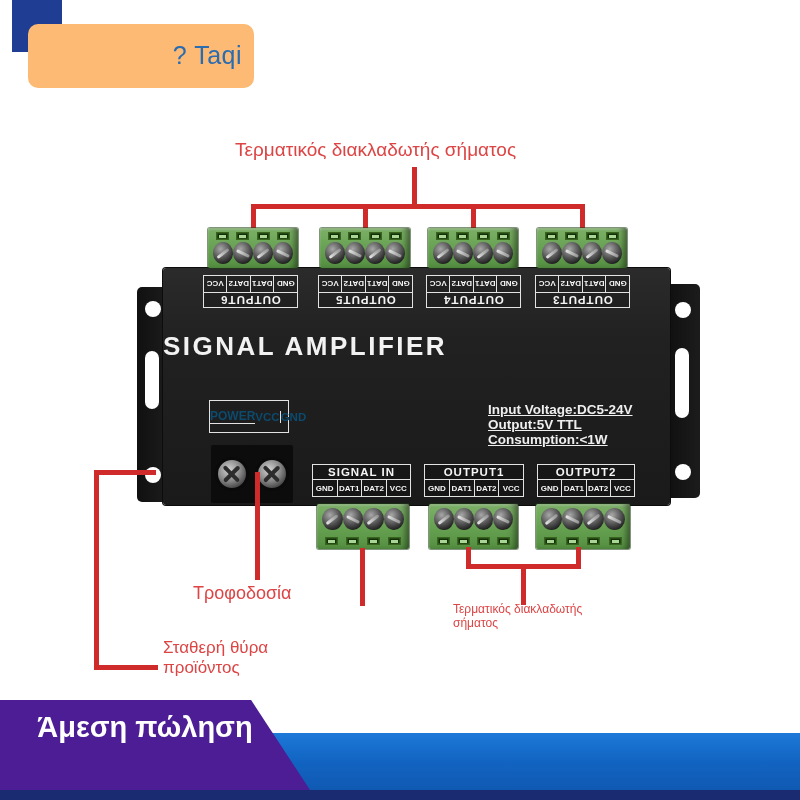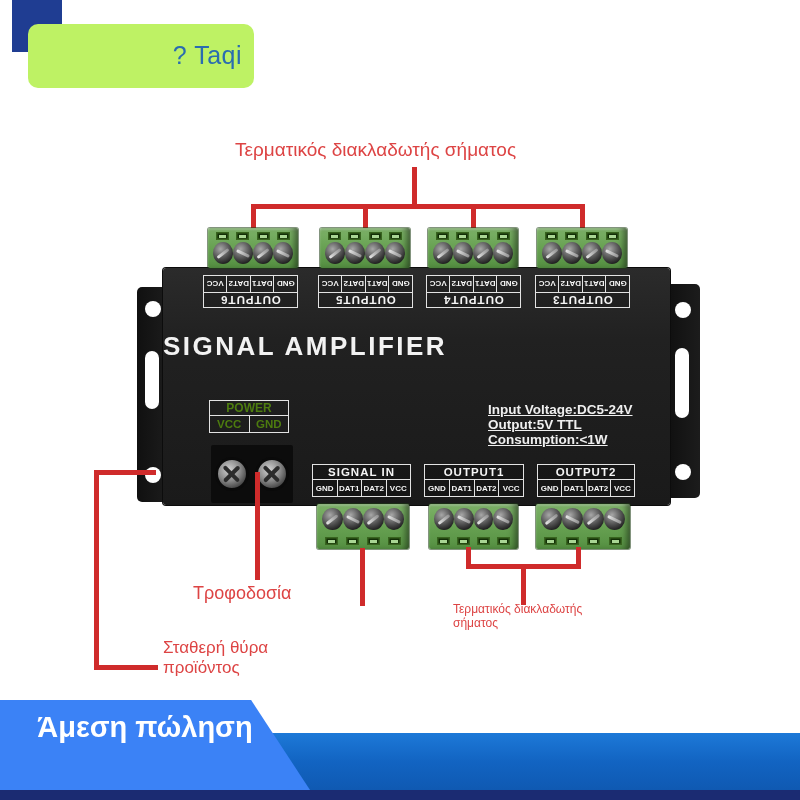--- a/index.html
+++ b/index.html
@@ -2,21 +2,21 @@
 <html><head>
 <meta charset="utf-8">
 <style>
   * { margin:0; padding:0; box-sizing:border-box; }
   html,body { background:#fff; }
   body { font-family:"Liberation Sans","DejaVu Sans",sans-serif; }
   .stage { position:relative; width:800px; height:800px; background:#ffffff; overflow:hidden; }
 
   
   .corner-square { position:absolute; left:12px; top:0; width:50px; height:52px; background:#1f3d92; }
-  .brand-banner { position:absolute; left:28px; top:24px; width:226px; height:64px; background:#bef264; border-radius:10px; }
+  .brand-banner { position:absolute; left:28px; top:24px; width:226px; height:64px; background:#fdba74; border-radius:10px; }
   .brand { position:absolute; right:12px; top:17px; font-size:25px; color:#2a6cb0; font-weight:500; letter-spacing:.5px; }
 
   
   .rl { position:absolute; background:#cf2b2b; z-index:3; }
   .rl-behind { z-index:1; }
   .ann { position:absolute; color:#dd4444; z-index:3; }
   .ann-top { left:235px; top:139px; width:360px; font-size:19px; }
   .ann-power { left:193px; top:583px; width:112px; font-size:18px; }
   .ann-signal { left:298px; top:608px; width:100px; font-size:19px; line-height:21px; }
   .ann-splitter2 { left:453px; top:602px; width:142px; font-size:12px; line-height:14px; }
@@ -64,40 +64,40 @@
   .plabel-title { height:15px; line-height:14px; text-align:center; font-size:11.5px; font-weight:bold;
                   letter-spacing:1px; border-bottom:1.5px solid #e3e3e3; }
   .plabel-pins { flex:1; display:flex; }
   .plabel-pins span { flex:1; border-left:1.5px solid #e3e3e3; font-size:8px; font-weight:bold;
                       display:flex; align-items:center; justify-content:center; }
   .plabel-pins span:first-child { border-left:none; }
 
   .amp-title { position:absolute; left:163px; top:331px; width:507px; text-align:left; z-index:2;
                color:#f2f2f2; font-size:26px; font-weight:bold; letter-spacing:2.5px; }
   .power-box { position:absolute; left:209px; top:400px; width:80px; height:33px; border:1.5px solid #e3e3e3;
-               color:#4d7c0f; z-index:2; display:flex; flex-direction:column; }
+               color:#0c4a6e; z-index:2; display:flex; flex-direction:row;align-items:center; }
   .pb-title { height:15px; line-height:14px; text-align:center; font-size:12px; font-weight:bold; border-bottom:1.5px solid #e3e3e3; }
   .pb-pins { flex:1; display:flex; }
   .pb-pins span { flex:1; border-left:1.5px solid #e3e3e3; font-size:11.5px; font-weight:bold;
                   display:flex; align-items:center; justify-content:center; }
   .pb-pins span:first-child { border-left:none; }
   .specs { position:absolute; left:488px; top:402px; z-index:2; color:#efefef; font-size:13.5px; font-weight:bold; line-height:15px;text-decoration:underline; }
 
   
   .pwr-conn { position:absolute; left:211px; top:445px; width:82px; height:58px; background:#0c0c0c; border-radius:2px;
               z-index:2; display:flex; align-items:center; justify-content:space-between; padding:0 4px; }
   .bigscrew { position:relative; width:34px; height:34px; border-radius:50%; border:3px solid #0a0a0a;
               background:radial-gradient(circle at 40% 35%, #d2d2d2, #8a8a8a 45%, #3a3a3a 82%); }
   .bigscrew::before, .bigscrew::after { content:""; position:absolute; left:12%; top:44%; width:76%; height:3.5px;
               background:#2c2c2c; border-radius:2px; }
   .bigscrew::before { transform:rotate(45deg); }
   .bigscrew::after { transform:rotate(-45deg); }
 
   
-  .footer-navy { position:absolute; left:0; top:700px; width:310px; height:90px; background:#3b82f6; z-index:4;
+  .footer-navy { position:absolute; left:0; top:700px; width:310px; height:90px; background:#4c1d95; z-index:4;
                  clip-path:polygon(0 0, 81% 0, 100% 100%, 0 100%); }
   .footer-headline { position:absolute; left:0; top:11px; width:290px; text-align:center; color:#ffffff;
                      font-size:29px; font-weight:bold; line-height:32px; }
   .footer-band { position:absolute; left:270px; top:733px; width:530px; height:57px; z-index:3;
                  background:linear-gradient(180deg,#1d79d8 0%, #1264c2 50%, #0f59b2 100%);
                  clip-path:polygon(1px 0, 100% 0, 100% 100%, 34px 100%); }
   .footer-tagline { position:absolute; left:320px; top:759px; width:480px; text-align:center; z-index:5;
                     color:#d0e2f8; font-size:15px; font-weight:500; }
   .footer-strip { position:absolute; left:0; top:790px; width:800px; height:10px; background:#1b2b72; z-index:5; }
 </style>

